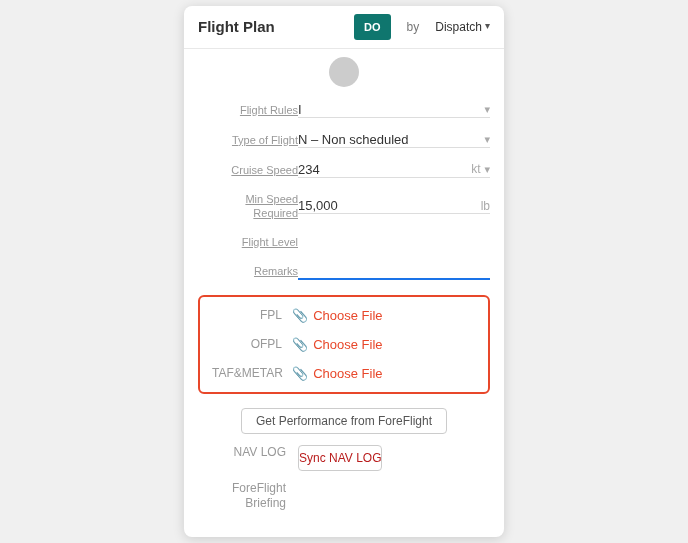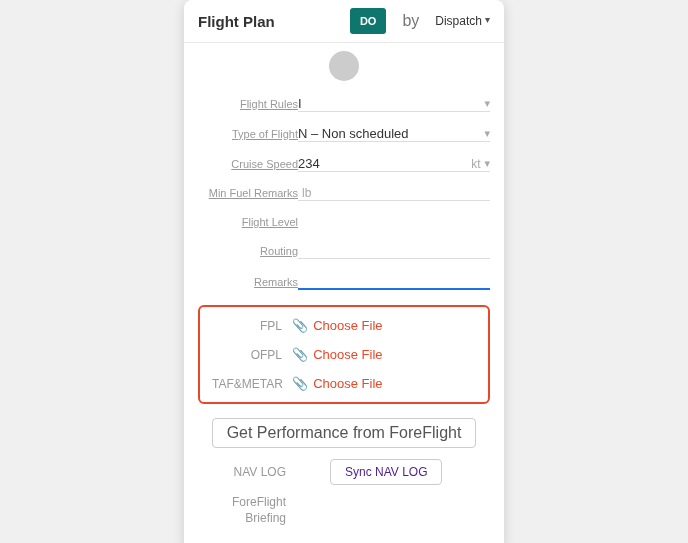--- a/index.html
+++ b/index.html
@@ -38,21 +38,21 @@
       color: #fff;
       border: none;
       border-radius: 3px;
       padding: 7px 10px;
       font-size: 11px;
       font-weight: 600;
       cursor: pointer;
     }
     .header-by {
       color: #777;
-      font-size: 16px;
+      font-size: 12px;
       text-align: right;
     }
     .header-dispatch {
       color: #333;
       font-size: 12px;
       font-weight: 500;
       display: flex;
       gap: 3px;
       cursor: pointer;
     }
@@ -152,44 +152,42 @@
     .action-row {
       display: flex;
       justify-content: center;
       padding: 6px 14px;
     }
     .action-btn {
       background: #fff;
       border: 1px solid #ccc;
       border-radius: 4px;
       padding: 5px 14px;
-      font-size: 16px;
+      font-size: 12px;
       color: #555;
       cursor: pointer;
     }
     .nav-log-row {
       display: flex;
-      align-items: center;
       padding: 5px 14px;
-      gap: 32px;
     }
     .nav-log-label {
       width: 100px;
       text-align: right;
       color: #999;
       font-size: 12px;
       padding-right: 12px;
     }
     .sync-btn {
       background: #fff;
       border: 1px solid #ccc;
       border-radius: 4px;
-      padding: 5px 14px;
-      font-size: 12px;
-      color: #4c1d95;
+      padding: 5px 0;
+      font-size: 12px;
+      color: #b91c1c;
       cursor: pointer;
     }
     .foreflight-label {
       line-height: 1.3;
     }
     .add-docs-row {
       display: flex;
       justify-content: center;
       padding: 8px 14px 12px 14px;
     }
@@ -232,36 +230,31 @@
     <div class="form-row">
       <span class="form-label">Cruise Speed</span>
       <div class="form-input-wrap">
         <input class="form-input" type="text" value="234" style="">
         <span class="unit-label">kt</span>
         <span class="select-arrow">▾</span>
       </div>
     </div>
 
     <div class="form-row">
-      <span class="form-label two-line">Min Fuel Remarks</span>
+      <span class="form-label two-line">Min Speed Required</span>
       <div class="form-input-wrap">
+        <input class="form-input" type="text" value="15,000" style="">
         <span class="unit-label">lb</span>
       </div>
     </div>
 
     <div class="form-row">
       <span class="form-label">Flight Level</span>
     </div>
 
-    <div class="form-row">
-      <span class="form-label">Routing</span>
-      <div class="form-input-wrap">
-        <input class="form-input" type="text" style="">
-      </div>
-    </div>
 
     <div class="form-row">
       <span class="form-label">Remarks</span>
       <div class="form-input-wrap active-blue">
         <input class="form-input" type="text" style="">
       </div>
     </div>
 
   </div>
 

